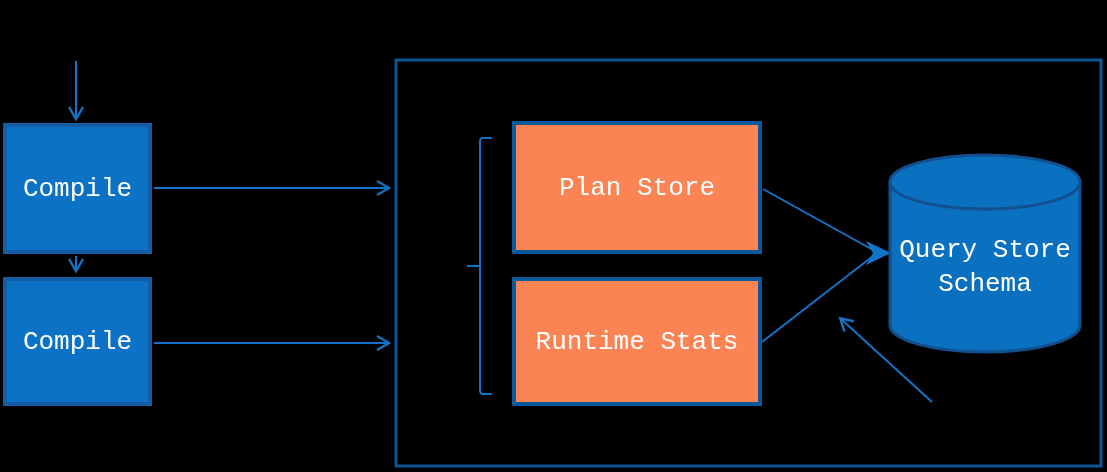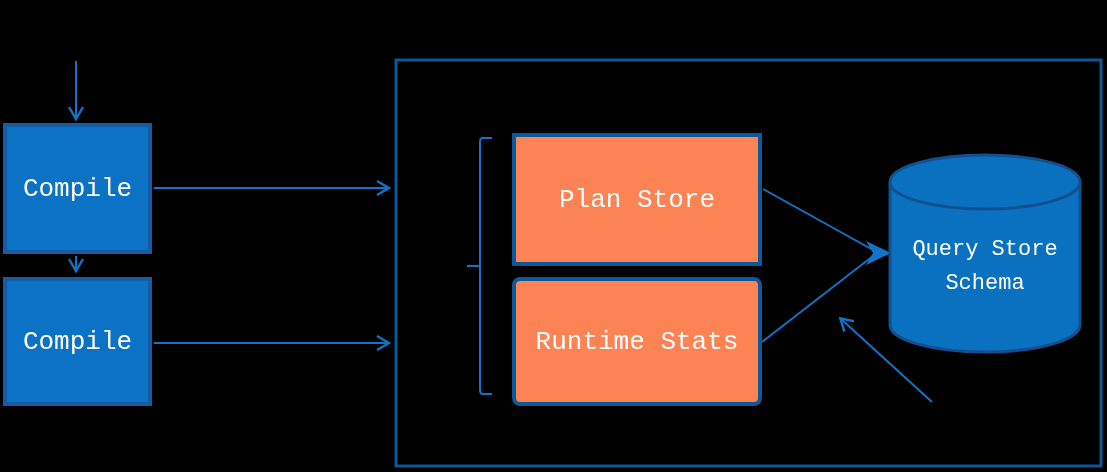--- a/index.html
+++ b/index.html
@@ -25,27 +25,27 @@
   .node.blue {
     background: var(--node-blue-fill, #0B72C6);
     border: 4px solid var(--node-blue-border, #155CA2);
   }
   .node.orange {
     background: var(--node-orange-fill, #FC8354);
     border: 4px solid var(--node-orange-border, #0D5898);
   }
   .node-compile  { left: 3px;   top: 123px; width: 149px; height: 131px; }
   .node-execute  { left: 3px;   top: 277px; width: 149px; height: 129px; }
-  .node-plan     { left: 512px; top: 133px; width: 250px; height: 133px; }
-  .node-runtime  { left: 512px; top: 277px; width: 250px; height: 129px; border-radius: 8px; }
+  .node-plan     { left: 512px; top: 121px; width: 250px; height: 133px; }
+  .node-runtime  { left: 512px; top: 277px; width: 250px; height: 129px; }
   .cyl-label {
     position: absolute;
     left: 893px; top: 233px; width: 184px;
     color: var(--label-text, #fff);
-    font-size: 22px;
+    font-size: 26px;
     line-height: 34px;
     text-align: center;
   }
   .arrow-stroke { stroke: var(--arrow, #1273C8); stroke-width: 2; fill: none; }
   .arrow-fill   { fill: var(--arrow, #1273C8); stroke: none; }
   .container-rect { fill: none; stroke: var(--container-border, #0C5597); stroke-width: 3; }
   .cyl { fill: var(--cylinder-fill, #0A71C0); stroke: var(--cylinder-border, #134F8F); stroke-width: 3; }
 </style>
 </head>
 <body>

